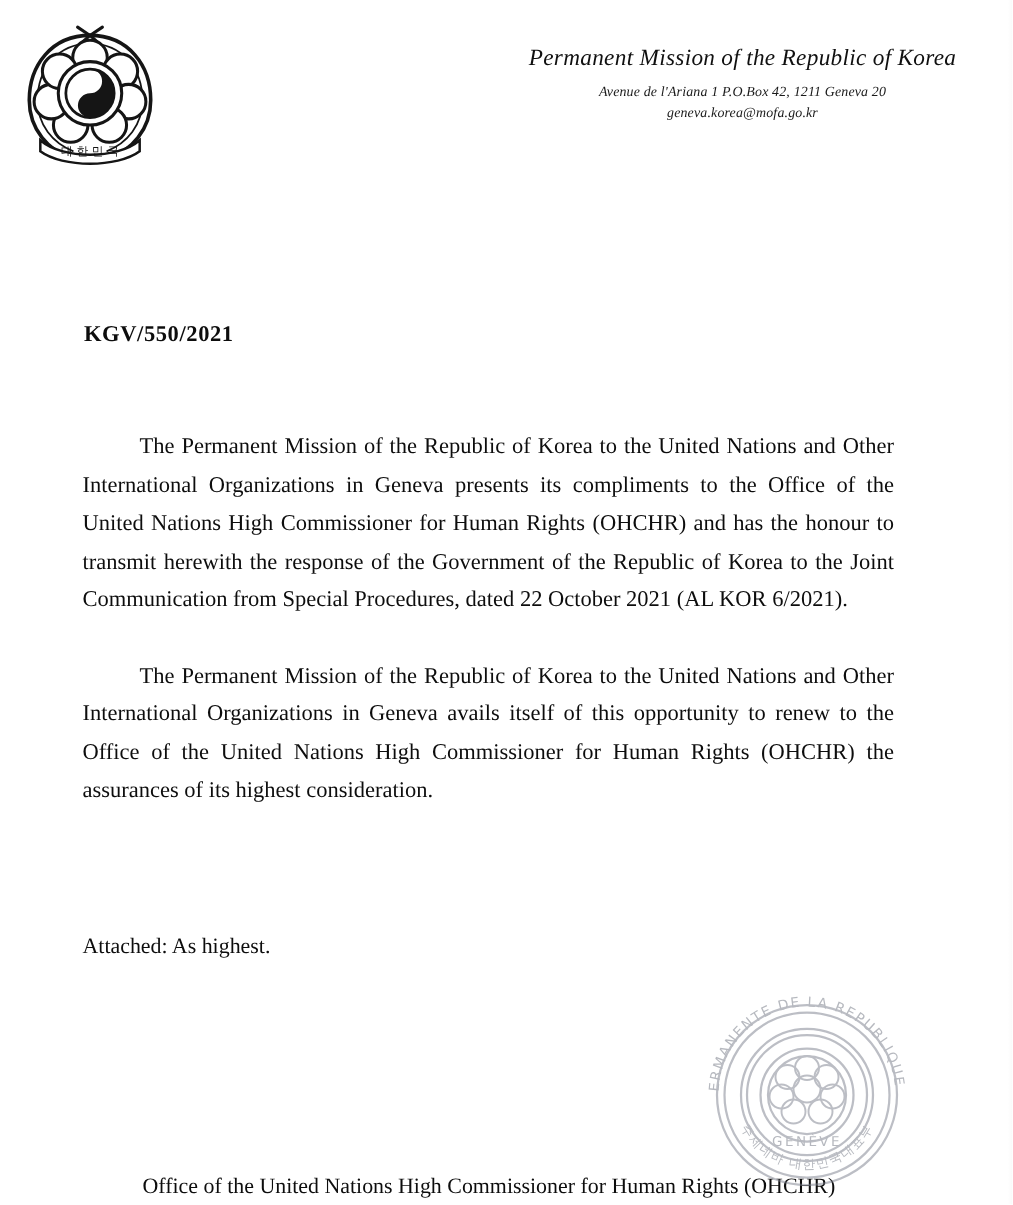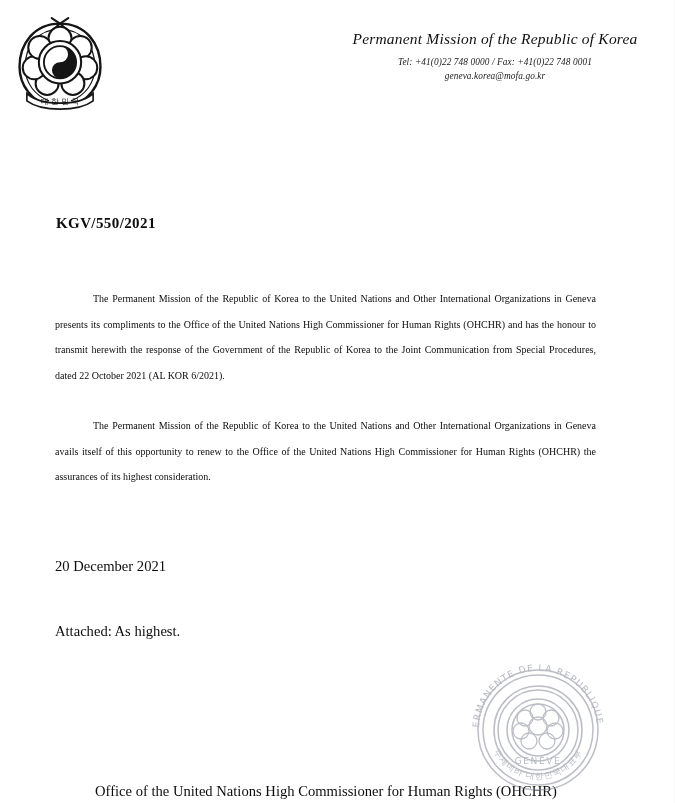--- a/index.html
+++ b/index.html
@@ -81,21 +81,21 @@
 
   .body-block {
     position: absolute;
     left: 55px;
     top: 286px;
     width: 541px;
   }
   .para {
     text-align: justify;
     text-justify: inter-word;
-    font-size: 10px;
+    font-size: 15px;
     line-height: 25.5px;
     text-indent: 38px;
     margin: 0 0 25px 0;
   }
   .para:last-child { margin-bottom: 0; }
 
   .date-line {
     position: absolute;
     left: 55px;
     top: 554px;
@@ -179,34 +179,33 @@
         <g>
           <path d="M14 84 C30 98 70 98 86 84 L86 92 C70 104 30 104 14 92 Z" fill="#ffffff" stroke="#151515" stroke-width="1.8"></path>
         </g>
         <text x="50" y="95" text-anchor="middle" font-family="DejaVu Sans, sans-serif" font-size="8.5" fill="#151515">대 한 민 국</text>
       </svg>
     </div>
 
     <div class="masthead">
       <div class="org-name">Permanent Mission of the Republic of Korea</div>
       <div class="contact">
-        <div>Tel: +41(0)22 748 0000 / Fax: +41(0)22 748 0001</div>
+        <div>Avenue de l'Ariana 1 P.O.Box 42, 1211 Geneva 20</div>
         <div>geneva.korea@mofa.go.kr</div>
       </div>
     </div>
   </div>
 
   <div class="reference">KGV/550/2021</div>
 
   <div class="body-block">
     <p class="para">The Permanent Mission of the Republic of Korea to the United Nations and Other International Organizations in Geneva presents its compliments to the Office of the United Nations High Commissioner for Human Rights (OHCHR) and has the honour to transmit herewith the response of the Government of the Republic of Korea to the Joint Communication from Special Procedures, dated 22 October 2021 (AL KOR 6/2021).</p>
     <p class="para">The Permanent Mission of the Republic of Korea to the United Nations and Other International Organizations in Geneva avails itself of this opportunity to renew to the Office of the United Nations High Commissioner for Human Rights (OHCHR) the assurances of its highest consideration.</p>
   </div>
 
-  <div class="date-line">20 December 2021</div>
 
   <div class="attached-line">Attached: As highest.</div>
 
   <div class="addressee">Office of the United Nations High Commissioner for Human Rights (OHCHR)</div>
 
   <div class="seal">
     <svg viewBox="0 0 150 136" xmlns="http://www.w3.org/2000/svg">
       <defs>
         <path id="arcTop" d="M16 70 A59 59 0 0 1 134 70"></path>
         <path id="arcBot" d="M26 70 A49 49 0 0 0 124 70"></path>

